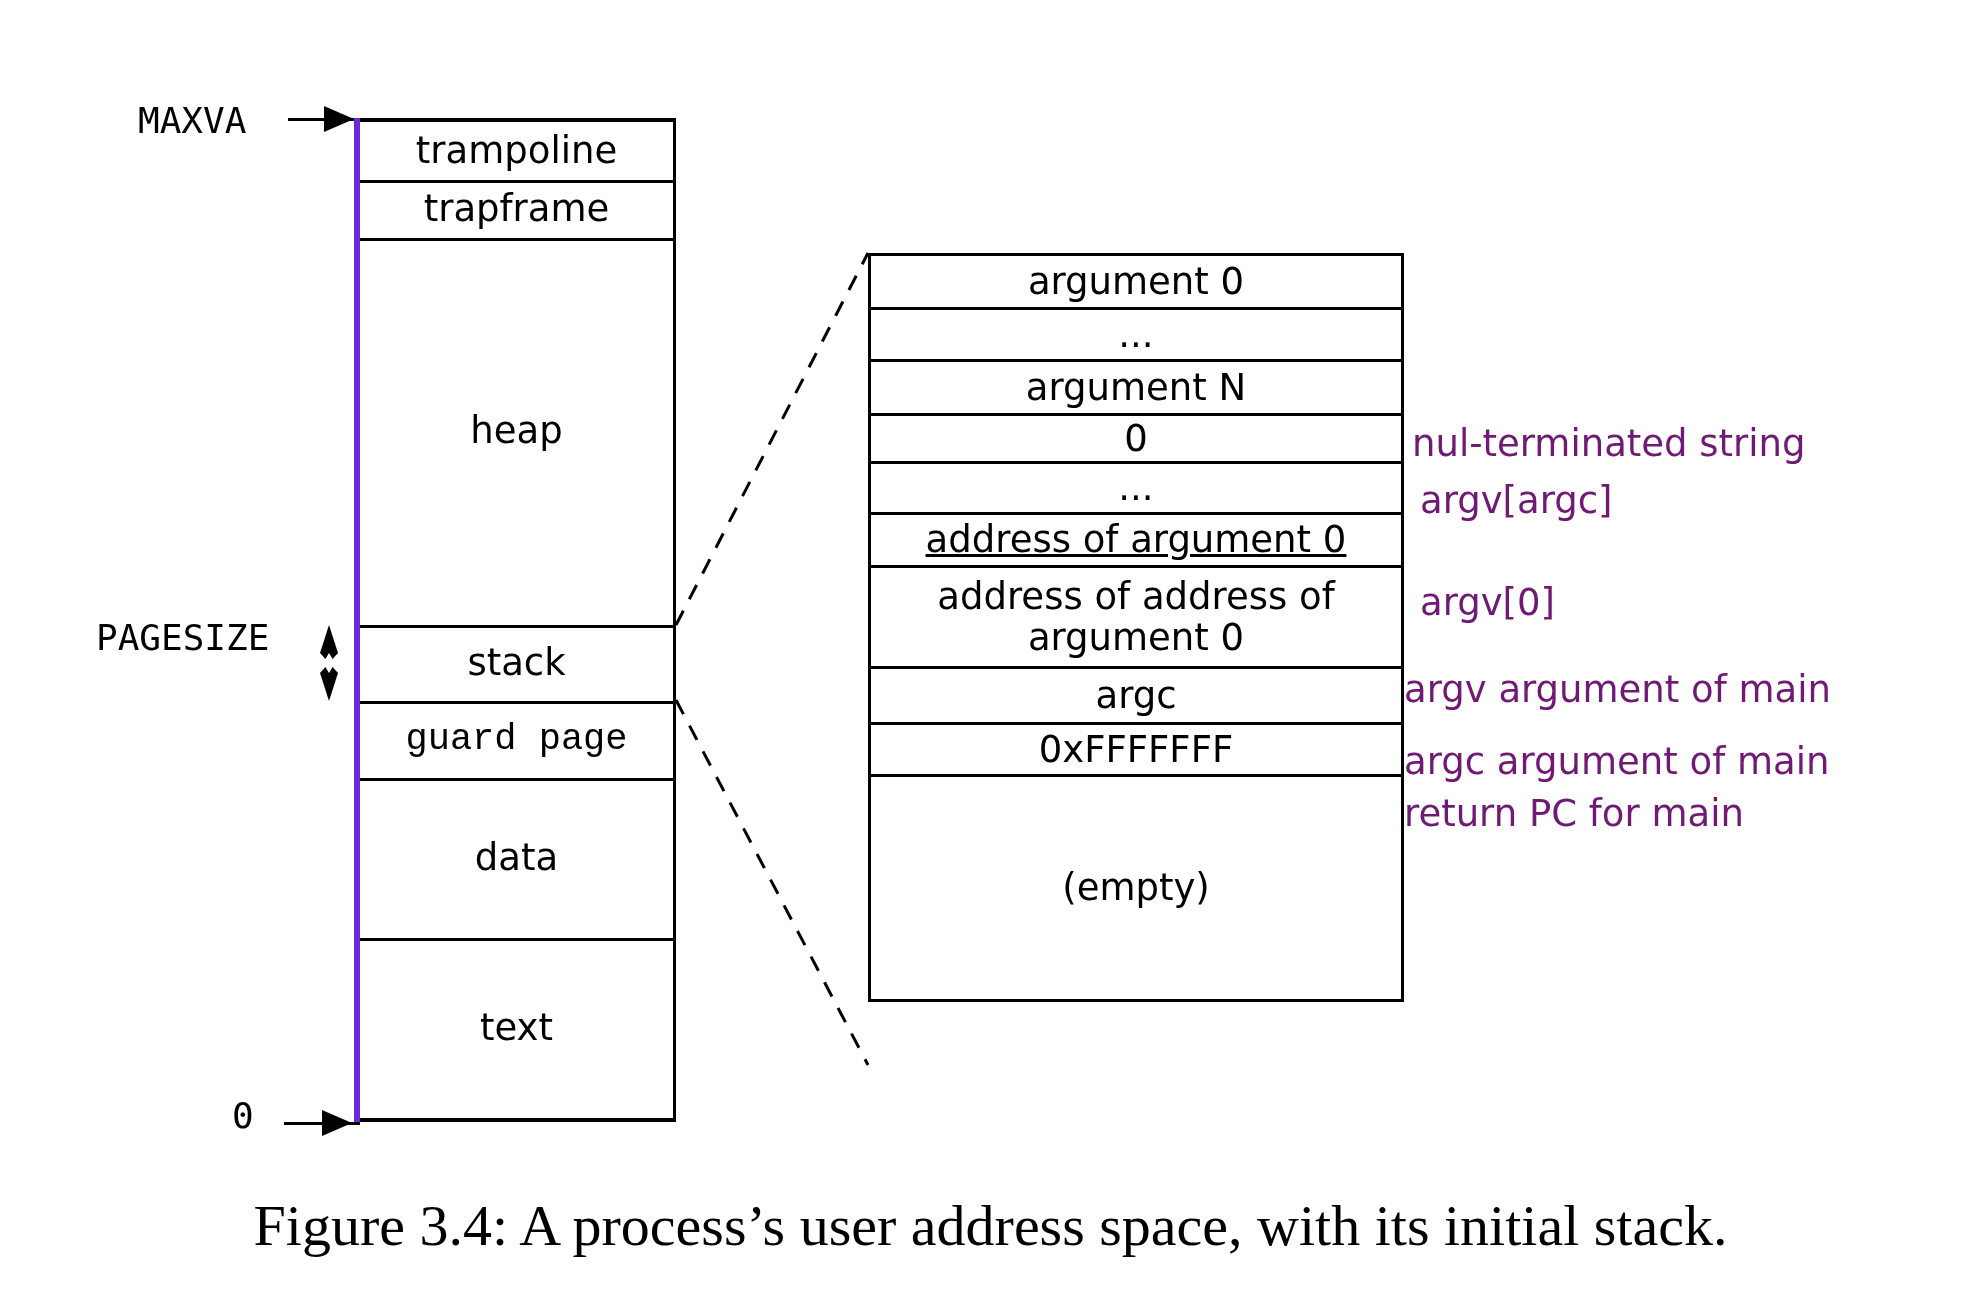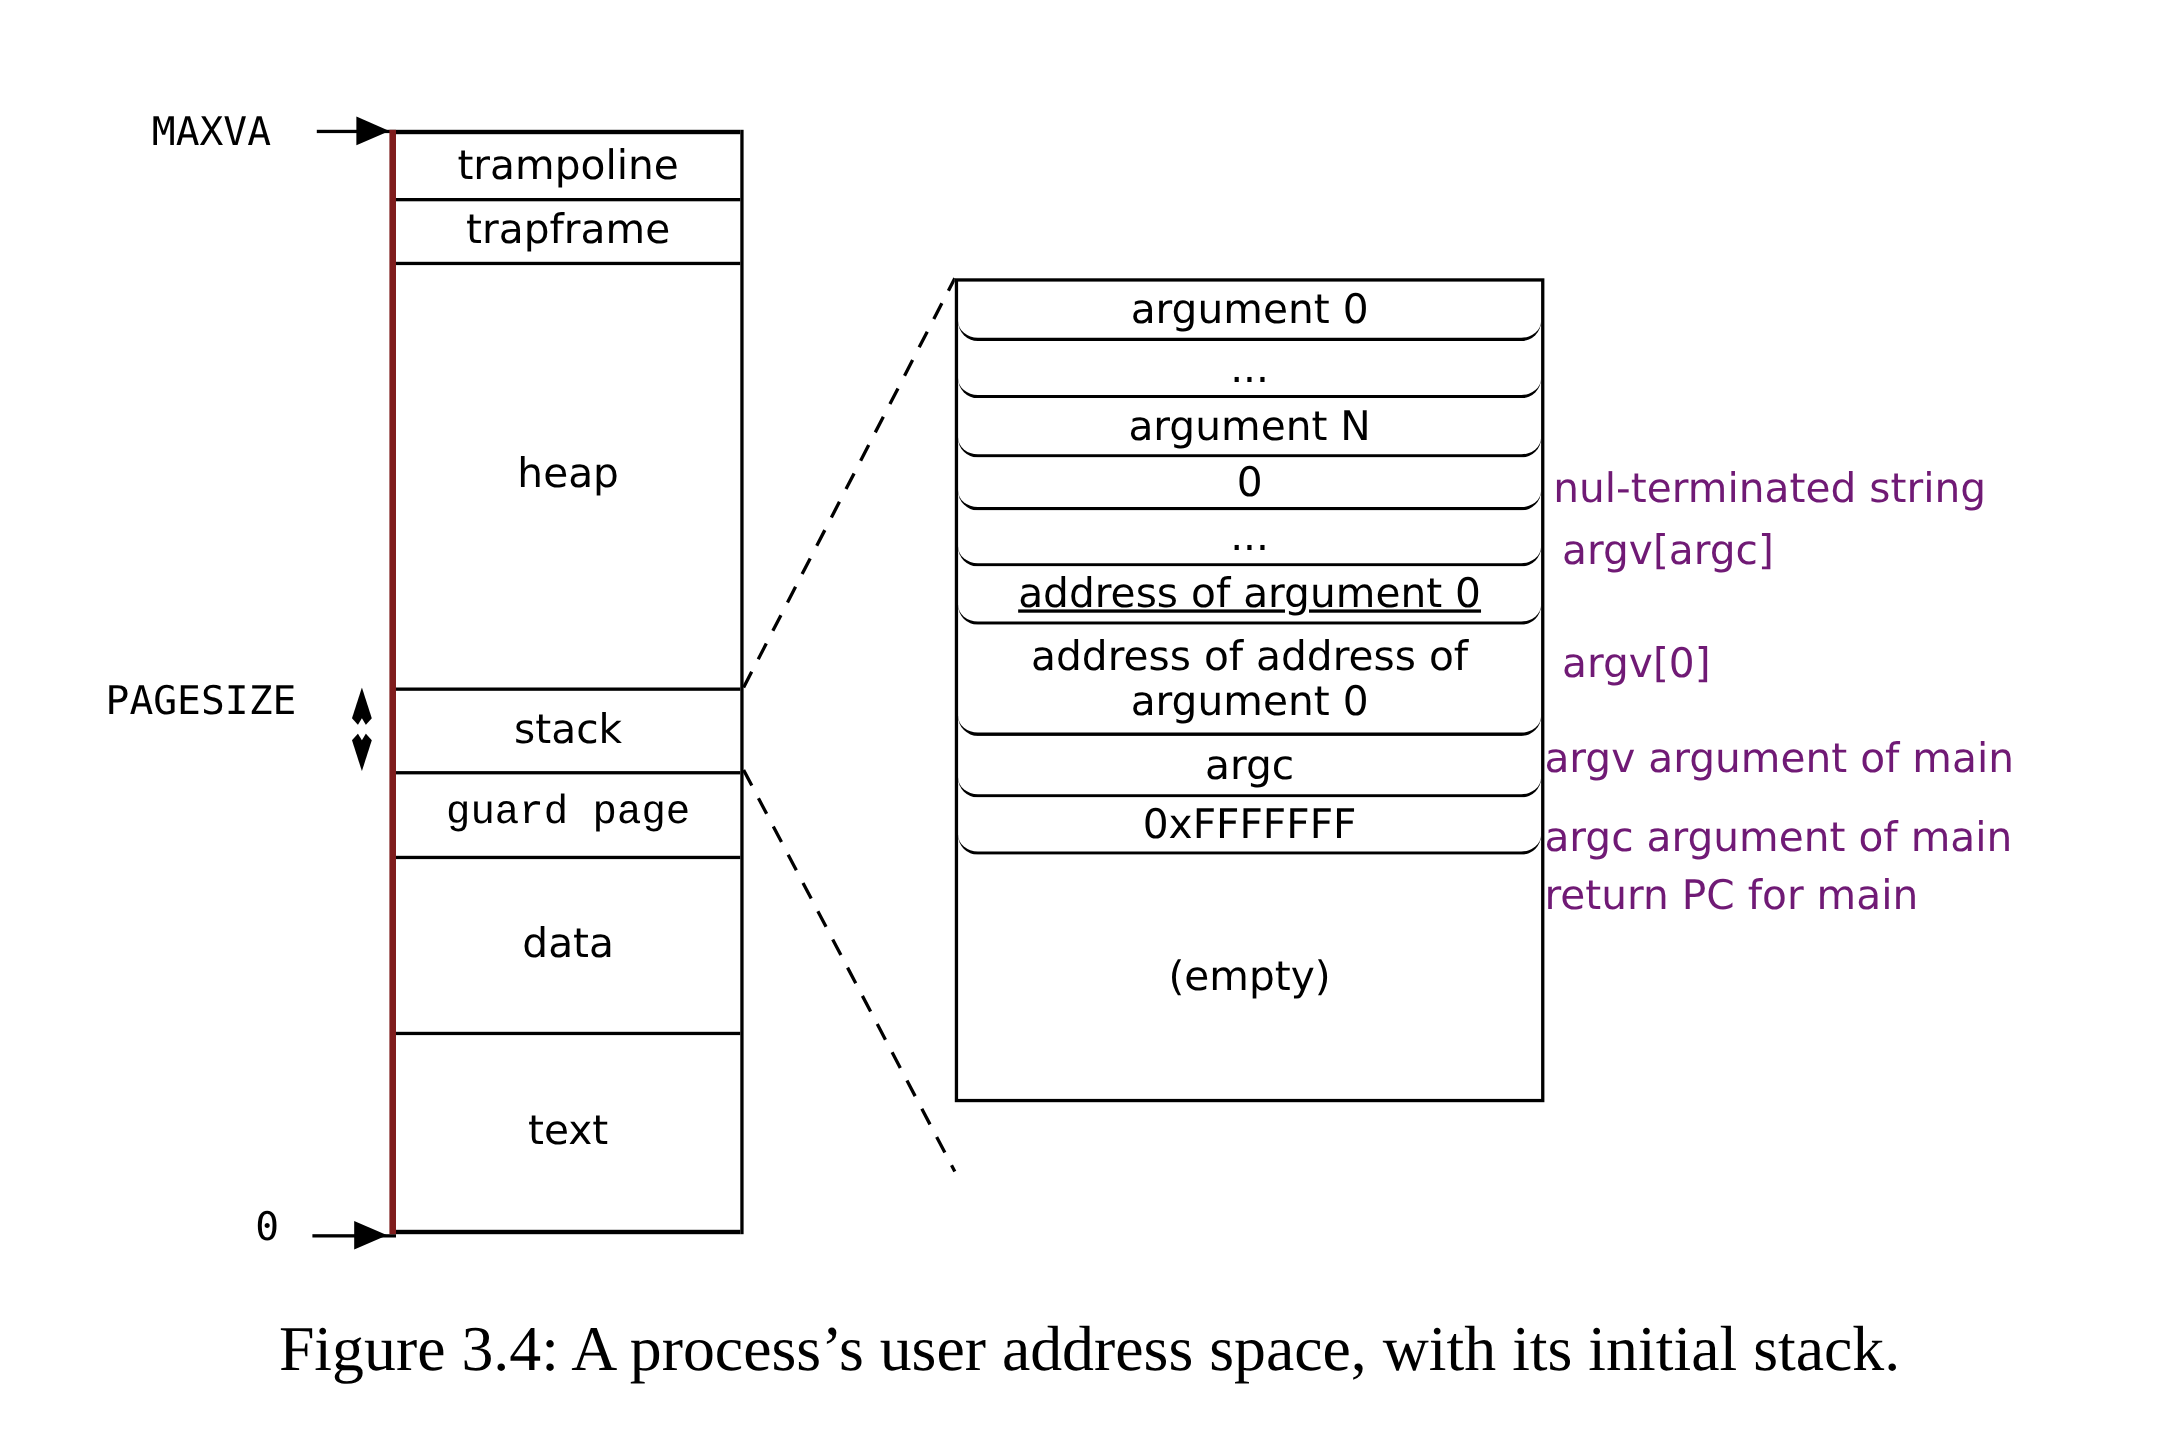--- a/index.html
+++ b/index.html
@@ -16,21 +16,21 @@
     overflow: hidden;
   }
 
   
   #addr-space {
     position: absolute;
     left: 354px;
     top: 118px;
     width: 322px;
     height: 1004px;
-    border-left: 6px solid #7f1d1d;
+    border-left: 6px solid #6d28d9;
     border-right: 3px solid #000;
     box-sizing: border-box;
   }
   .mem-seg {
     position: absolute;
     left: 0;
     right: 0;
     box-sizing: border-box;
     display: flex;
     align-items: center;
@@ -103,21 +103,20 @@
     border-bottom: 3px solid #000;
     box-sizing: border-box;
     display: flex;
     align-items: center;
     justify-content: center;
     text-align: center;
     font-size: 37px;
     color: #000;
     line-height: 1.12;
     padding: 0 6px;
-    border-radius: 18px;
   }
   .stack-row.last { border-bottom: none; }
 
   
   .annot {
     position: absolute;
     font-size: 37px;
     color: #701a75;
     white-space: nowrap;
     line-height: 1.1;

